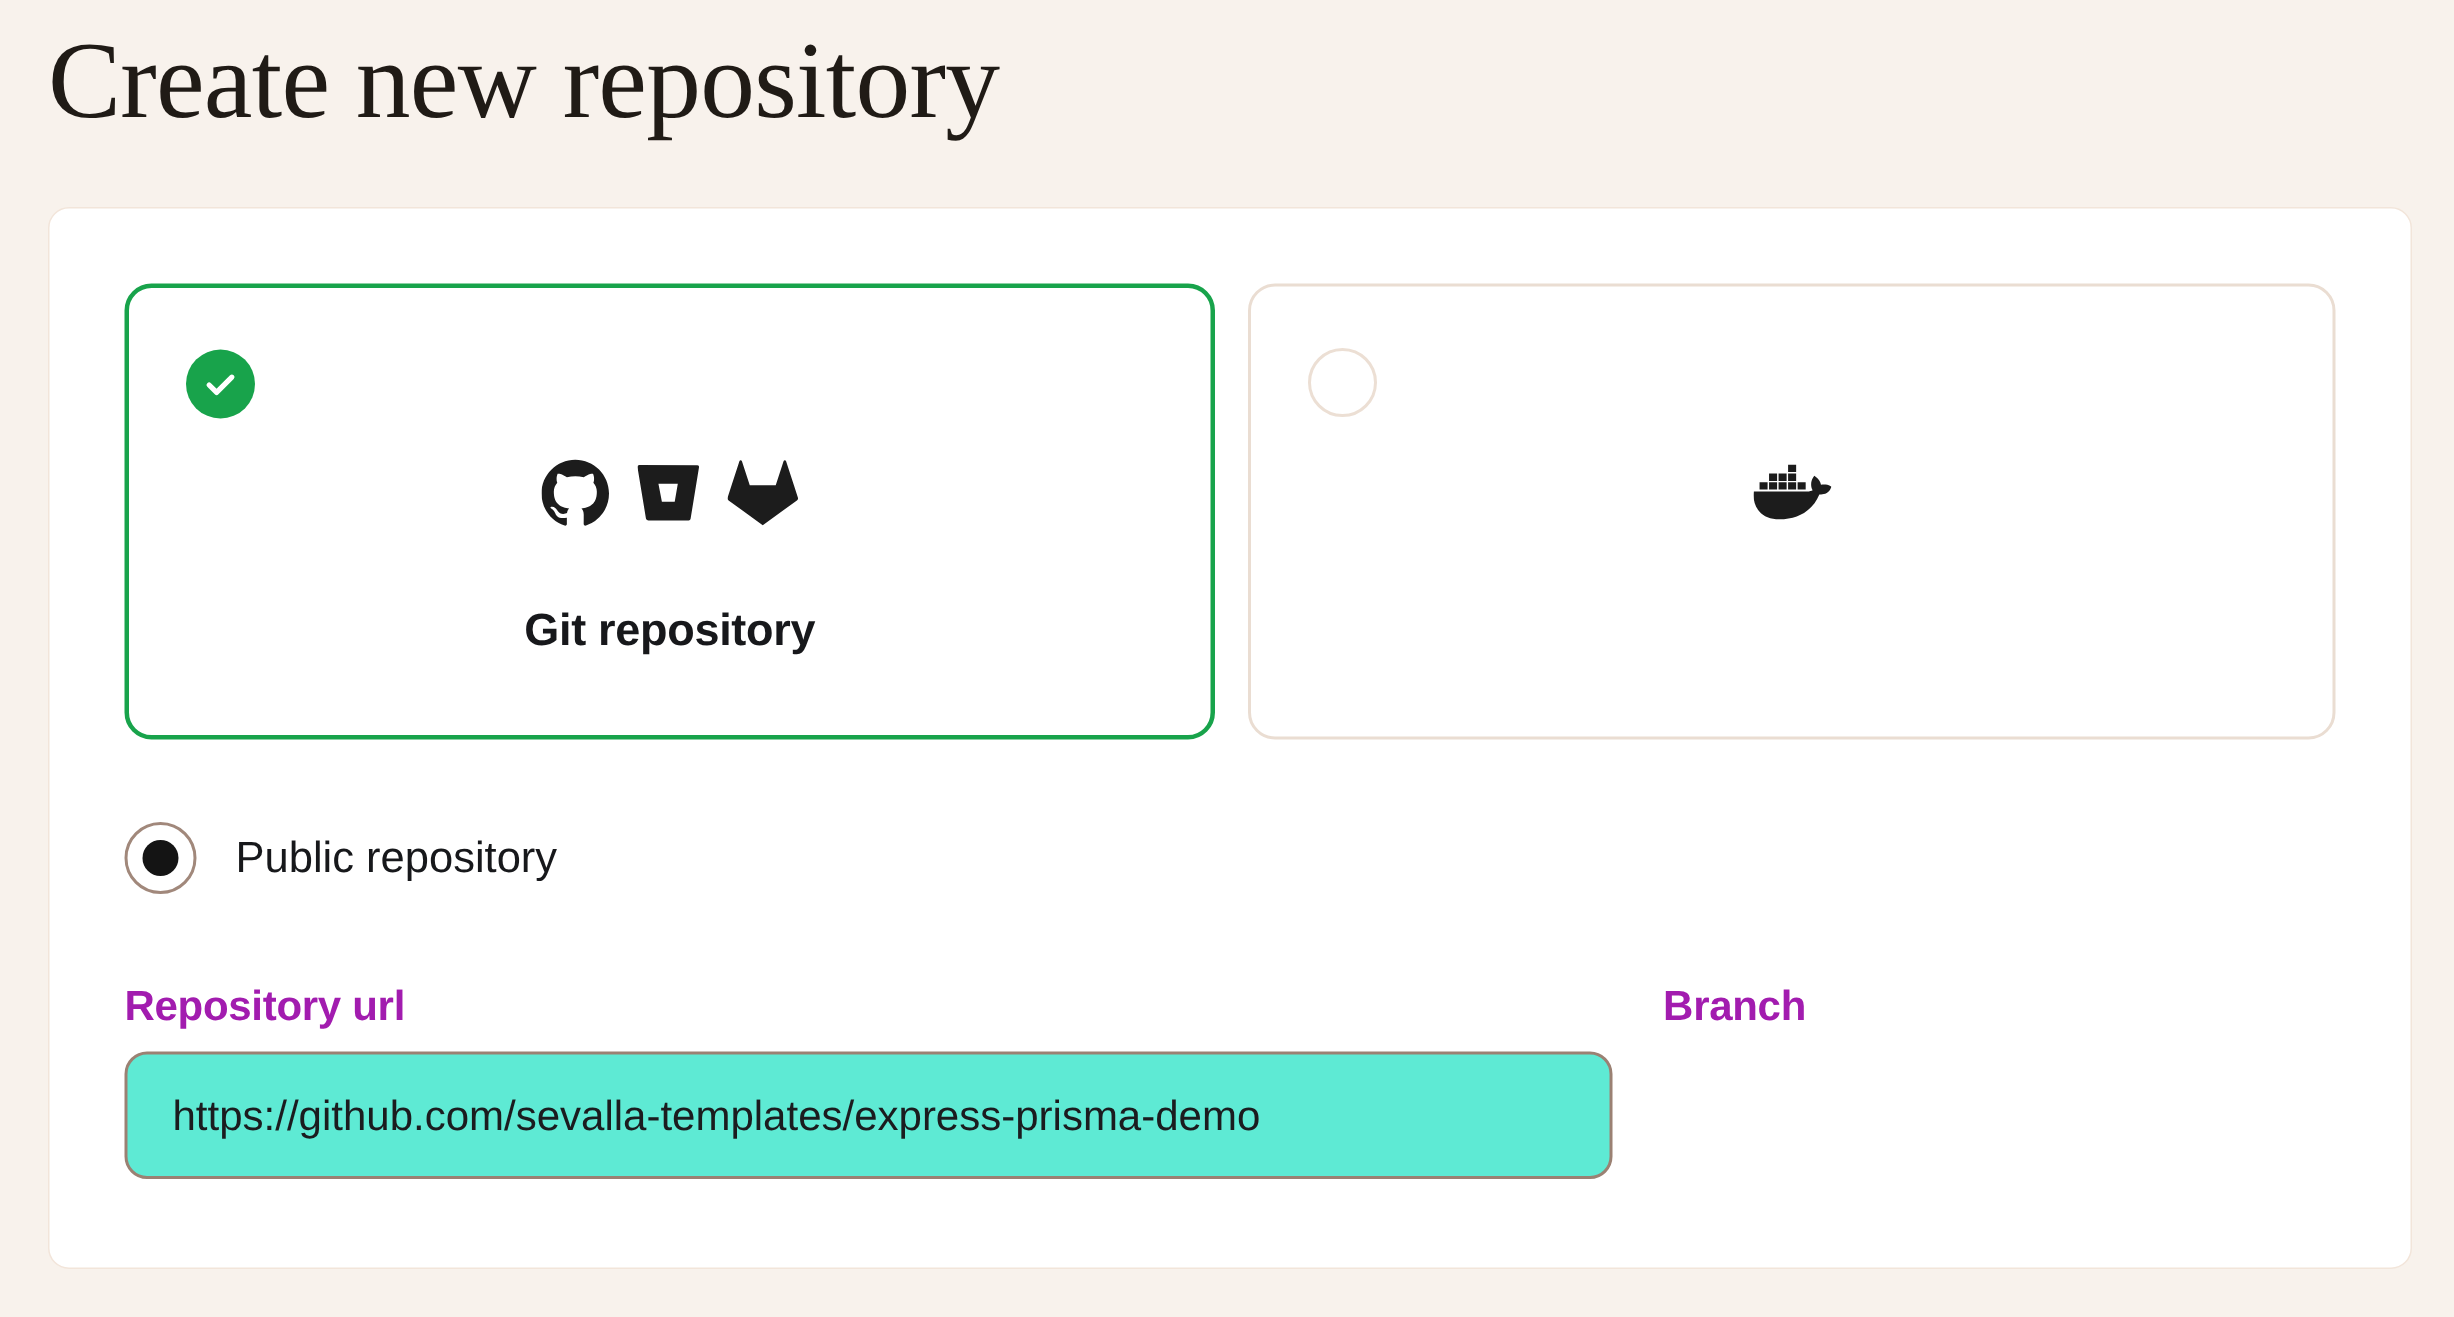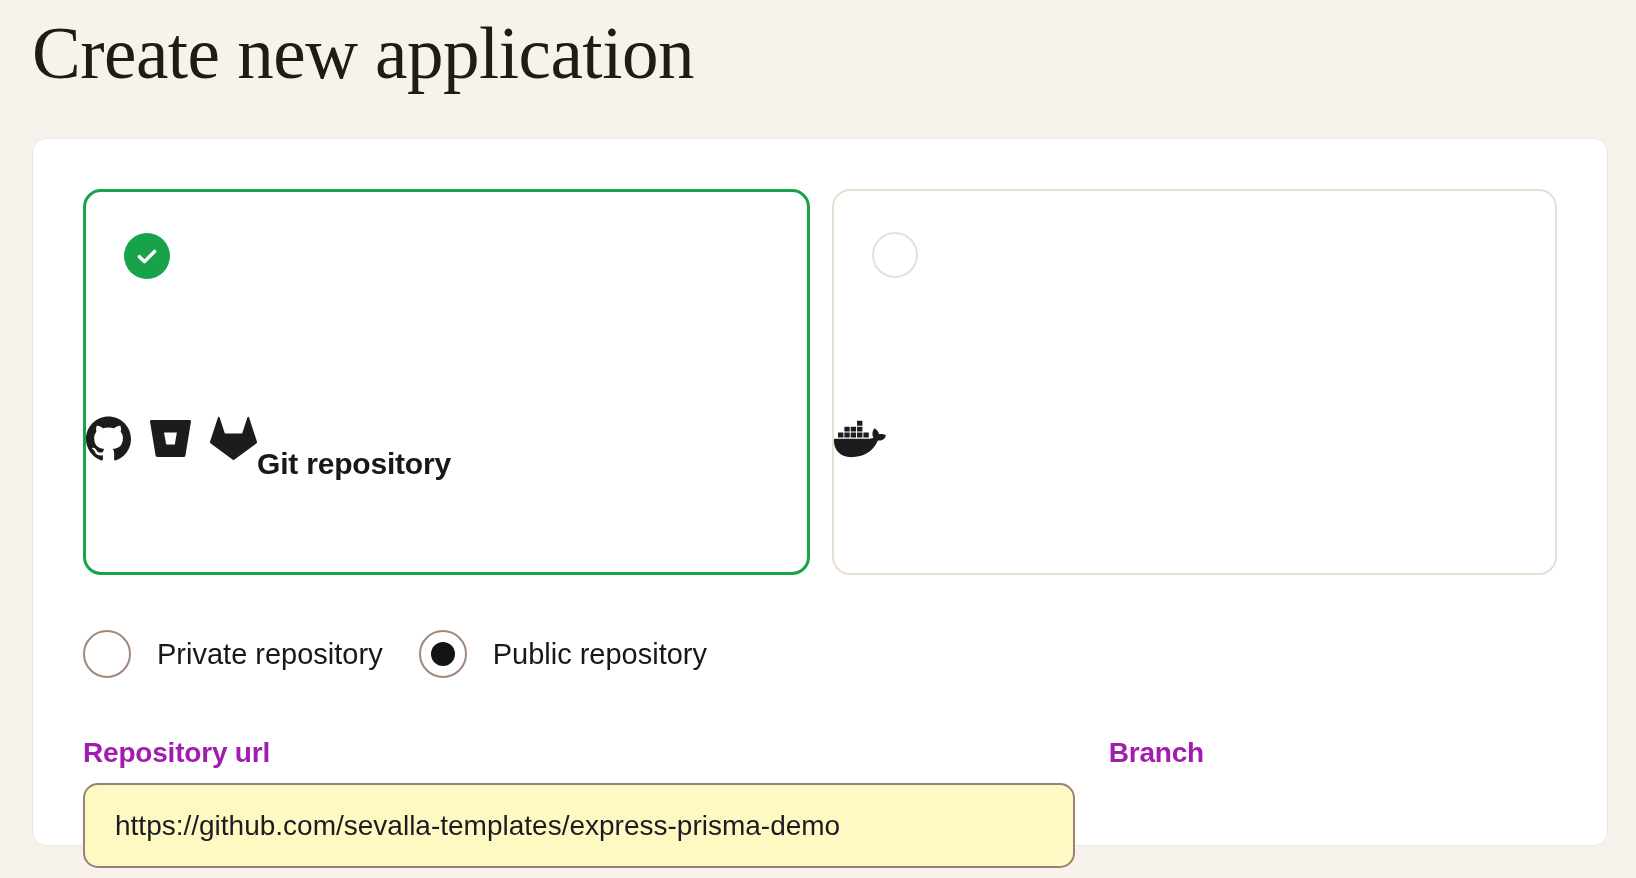--- a/index.html
+++ b/index.html
@@ -26,25 +26,25 @@
     width:1576px;height:708px;
     background:#ffffff;
     border:1px solid #f2e5da;
     border-radius:14px;
     padding:50px;
   }
   .cards-row{display:flex;gap:22px;}
   .source-card{
     position:relative;
     box-sizing:border-box;
-    flex:1;height:386px;
+    flex:1;height:304px;
     background:#ffffff;
     border:2px solid #eaddd2;
     border-radius:18px;
-    display:flex;align-items:center;
+    display:flex;flex-direction:column;align-items:center;
     padding-top:113px;
     cursor:pointer;
   }
   .source-card.selected{border:3px solid #18a34b;padding-top:112px;}
   .check-badge{
     position:absolute;left:38px;top:41px;
     width:46px;height:46px;border-radius:50%;
     background:#18a34b;
     display:flex;align-items:center;justify-content:center;
   }
@@ -79,31 +79,31 @@
   .field-repo{width:1000px;}
   .field-branch{width:452px;margin-left:12px;}
   .field-label{
     font-size:28px;font-weight:700;line-height:30px;
     margin-bottom:15px;color:#a21caf;letter-spacing:-0.2px;
   }
   .text-input{
     box-sizing:border-box;display:block;
     width:100%;height:85px;
     border:2px solid #9b8173;border-radius:15px;
-    background:#fef9c3;
+    background:#5eead4;
     padding:0 30px;
     font-family:"Liberation Sans", sans-serif;
     font-size:28px;color:#1b1c1f;
     outline:none;
   }
 </style>
 </head>
 <body>
 
-<h1>Create new application</h1>
+<h1>Create new repository</h1>
 
 <div class="panel">
 
   <div class="cards-row">
 
     <div class="source-card selected">
       <span class="check-badge">
         <svg width="26" height="26" viewBox="0 0 24 24">
           <path d="M5 12.6l4.6 4.6L19 7.8" fill="none" stroke="#ffffff" stroke-width="3.2" stroke-linecap="round" stroke-linejoin="round"></path>
         </svg>
@@ -136,24 +136,20 @@
             <path d="M349.9 236.3h-66.1v-59.4h66.1v59.4zm0-204.3h-66.1v60.7h66.1V32zm78.2 144.8H362v59.4h66.1v-59.4zm-156.3-72.1h-66.1v60.1h66.1v-60.1zm78.1 0h-66.1v60.1h66.1v-60.1zm276.8 100c-14.4-9.7-47.6-13.2-73.1-8.4-3.3-24-16.7-44.9-41.1-63.7l-14-9.3-9.3 14c-18.4 27.8-23.4 73.6-3.7 103.8-8.7 4.7-25.8 11.1-48.4 10.7H2.4c-8.7 50.8 5.8 116.8 44 162.1 37.1 43.9 92.7 66.2 165.4 66.2 157.4 0 273.9-72.5 328.4-204.2 21.4.4 67.6.1 91.3-45.2 1.5-2.5 6.6-13.2 8.5-17.1l-13.3-8.9zm-511.1-27.9h-66v59.4h66.1v-59.4zm78.1 0h-66.1v59.4h66.1v-59.4zm78.1 0h-66.1v59.4h66.1v-59.4zm-78.1-72.1h-66.1v60.1h66.1v-60.1z"></path>
           </svg>
         </span>
       </div>
     </div>
 
   </div>
 
   <div class="radio-row">
     <label class="radio-option">
-      <span class="radio-circle"></span>
-      <span class="radio-label">Private repository</span>
-    </label>
-    <label class="radio-option">
       <span class="radio-circle checked"></span>
       <span class="radio-label">Public repository</span>
     </label>
   </div>
 
   <div class="fields-row">
     <div class="field field-repo">
       <div class="field-label">Repository url</div>
       <input class="text-input" type="text" value="https://github.com/sevalla-templates/express-prisma-demo" style="">
     </div>

